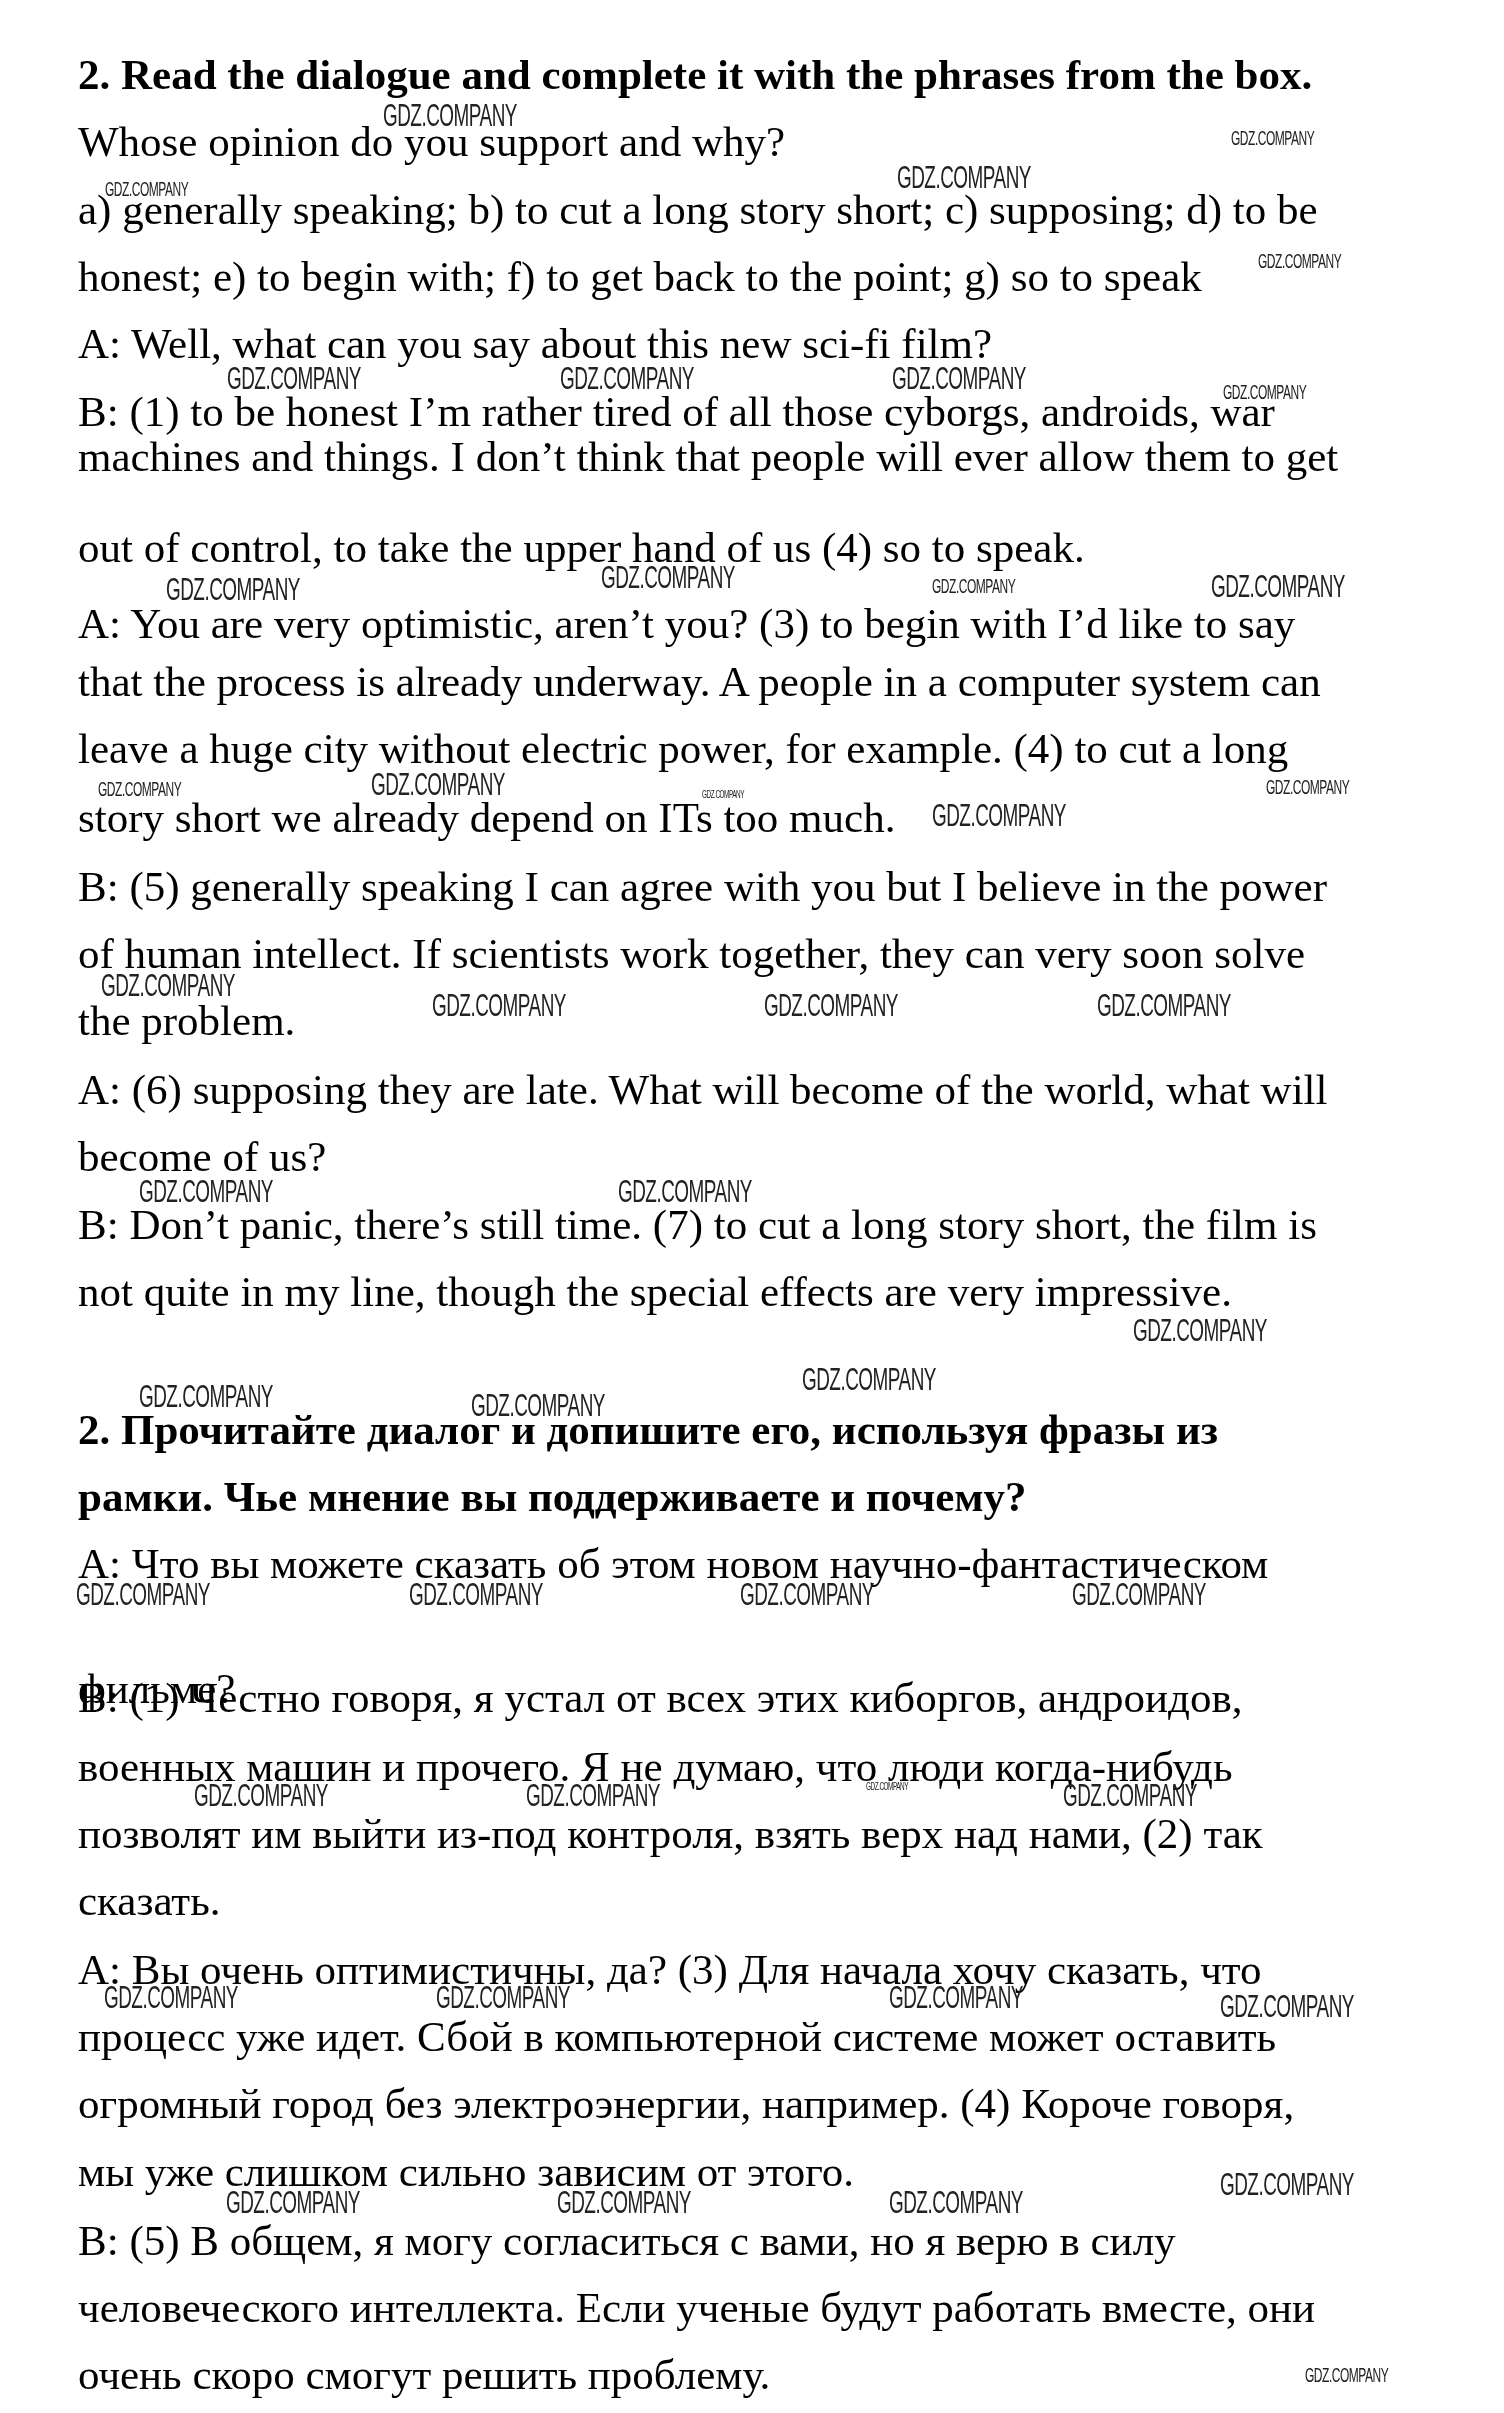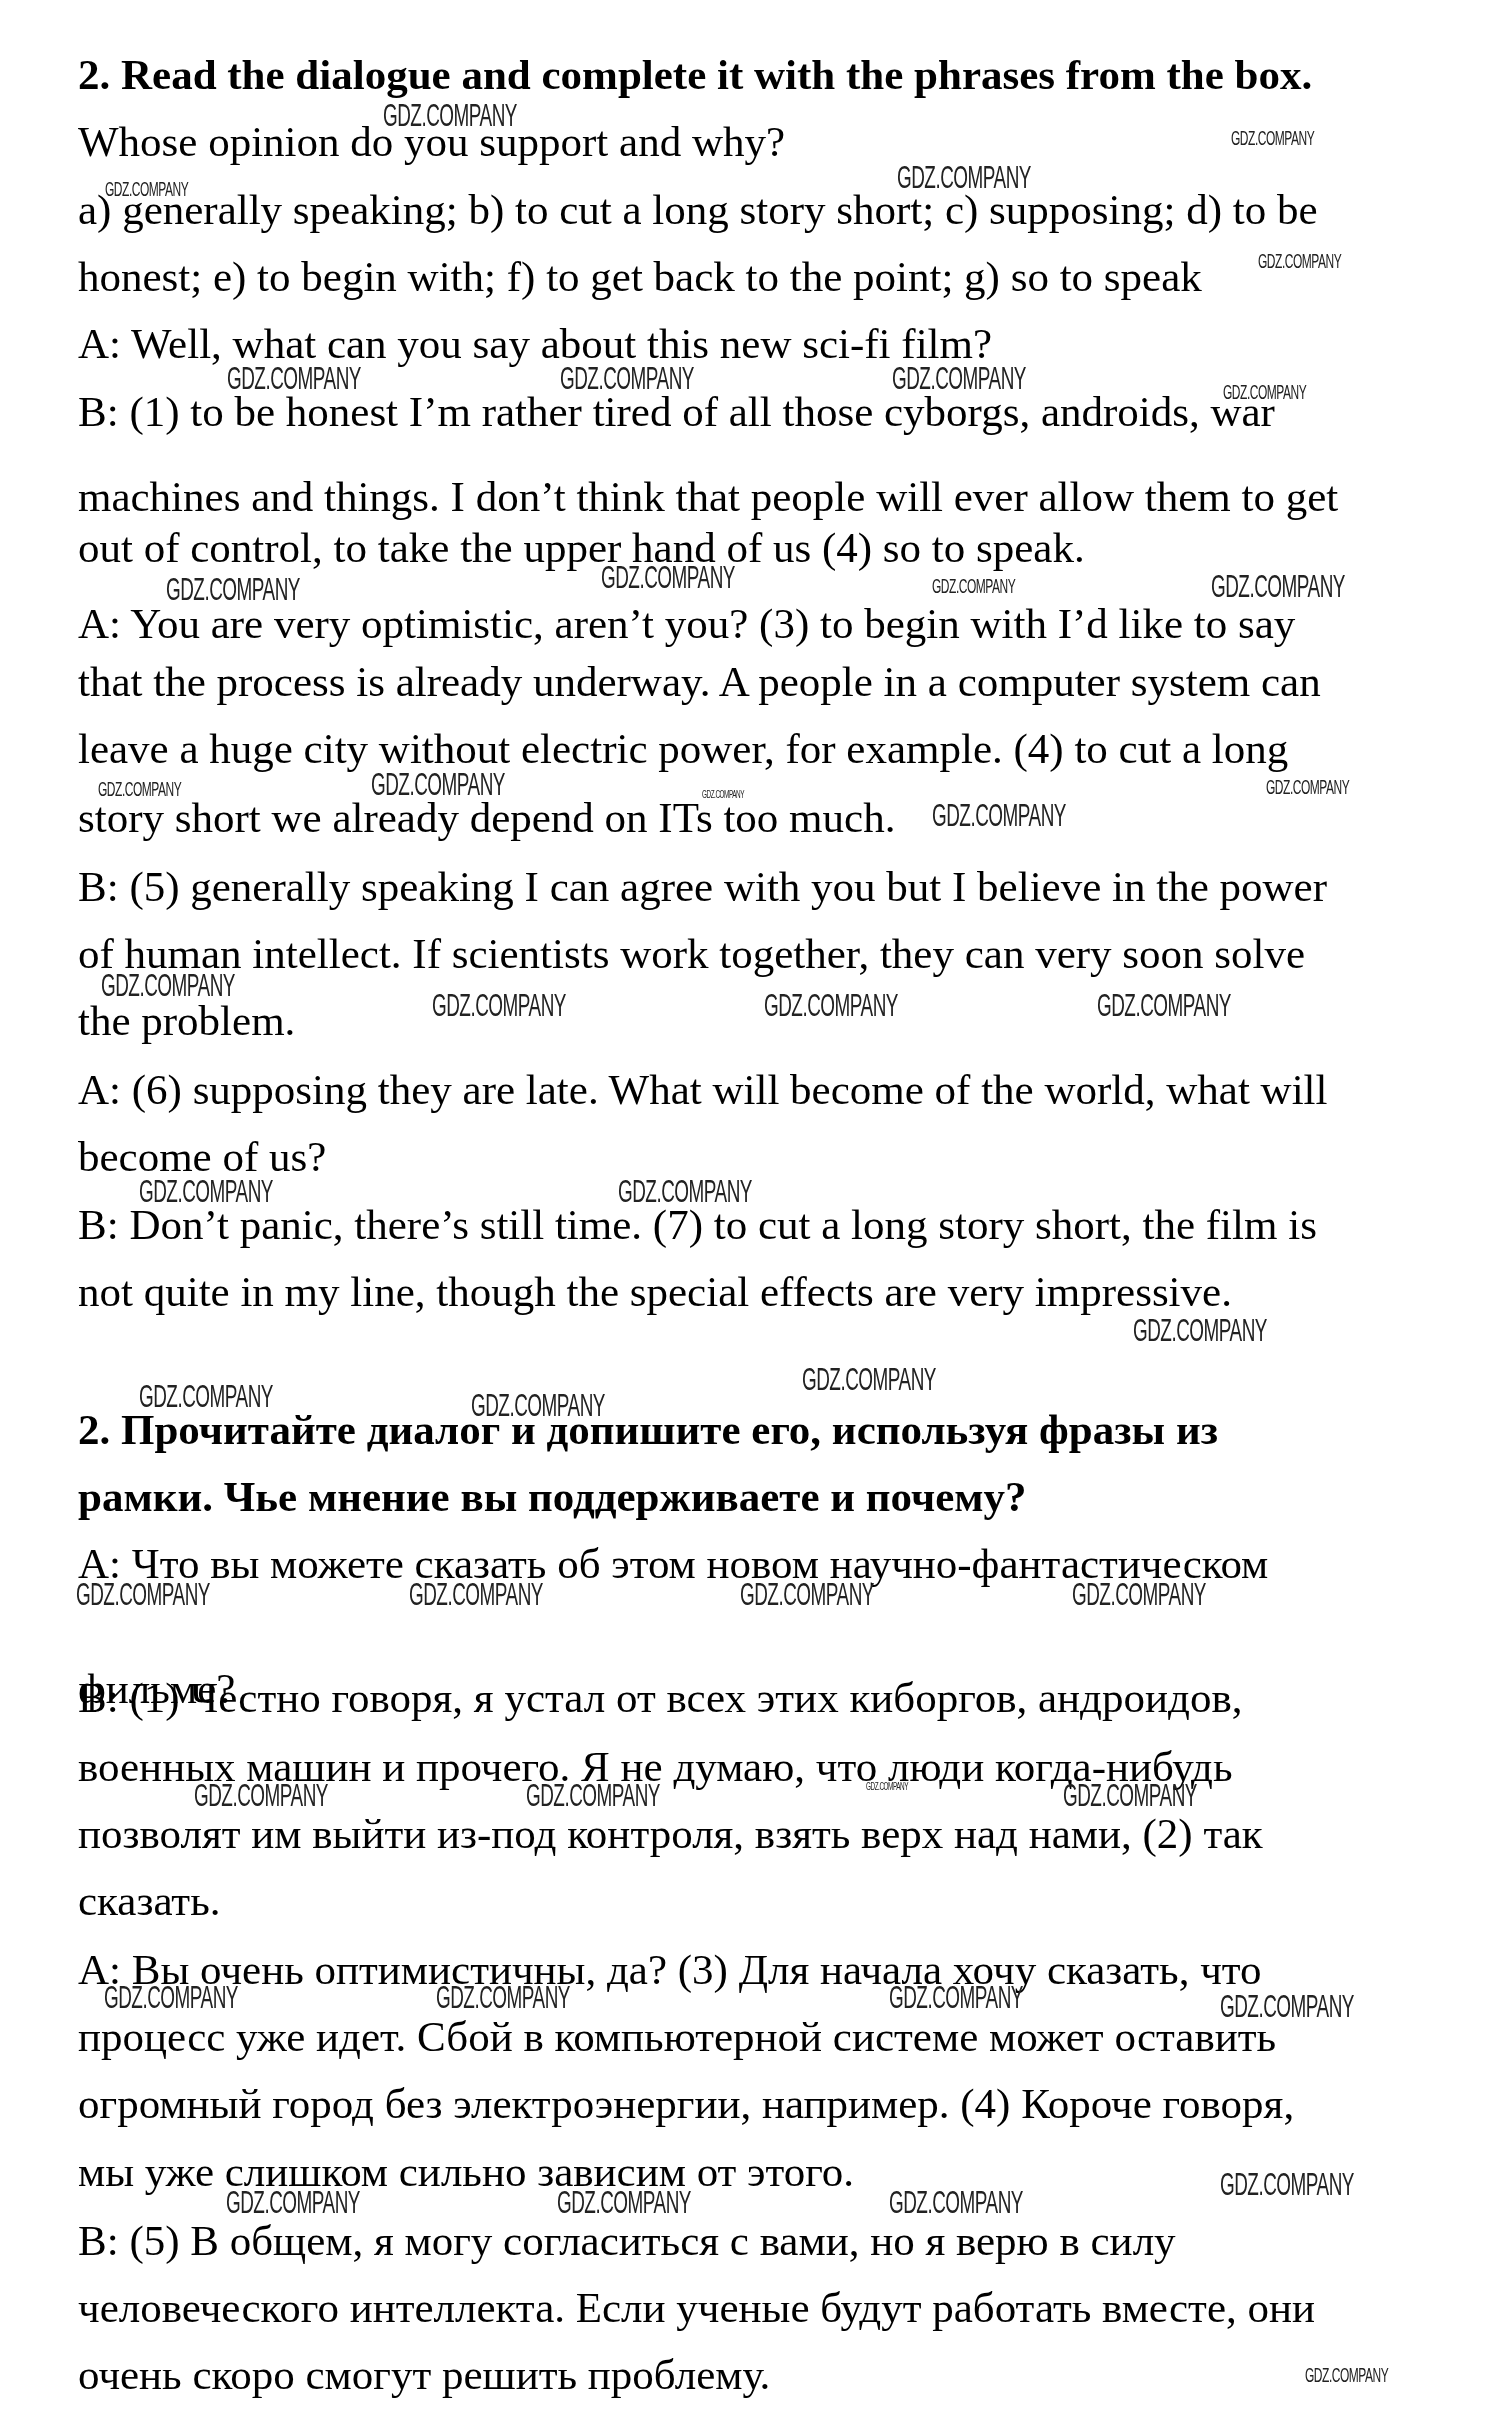--- a/index.html
+++ b/index.html
@@ -33,21 +33,21 @@
 
 <div class="page">
 
   <div class="line bold" style="top:50px;">2. Read the dialogue and complete it with the phrases from the box.</div>
   <div class="line" style="top:117px;">Whose opinion do you support and why?</div>
   <div class="line" style="top:185px;">a) generally speaking; b) to cut a long story short; c) supposing; d) to be</div>
   <div class="line" style="top:252px;">honest; e) to begin with; f) to get back to the point; g) so to speak</div>
 
   <div class="line" style="top:319px;">A: Well, what can you say about this new sci-fi film?</div>
   <div class="line" style="top:387px;">B: (1) to be honest I’m rather tired of all those cyborgs, androids, war</div>
-  <div class="line" style="top:472px;text-align:center;">machines and things. I don’t think that people will ever allow them to get</div>
+  <div class="line" style="top:432px;text-align:center;">machines and things. I don’t think that people will ever allow them to get</div>
   <div class="line" style="top:523px;">out of control, to take the upper hand of us (4) so to speak.</div>
   <div class="line" style="top:599px;font-family:Liberation Serif, serif;">A: You are very optimistic, aren’t you? (3) to begin with I’d like to say</div>
   <div class="line" style="top:657px;">that the process is already underway. A people in a computer system can</div>
   <div class="line" style="top:724px;">leave a huge city without electric power, for example. (4) to cut a long</div>
   <div class="line" style="top:793px;text-align:right;">story short we already depend on ITs too much.</div>
   <div class="line" style="top:862px;">B: (5) generally speaking I can agree with you but I believe in the power</div>
   <div class="line" style="top:929px;">of human intellect. If scientists work together, they can very soon solve</div>
   <div class="line" style="top:996px;">the problem.</div>
   <div class="line" style="top:1065px;">A: (6) supposing they are late. What will become of the world, what will</div>
   <div class="line" style="top:1132px;">become of us?</div>

